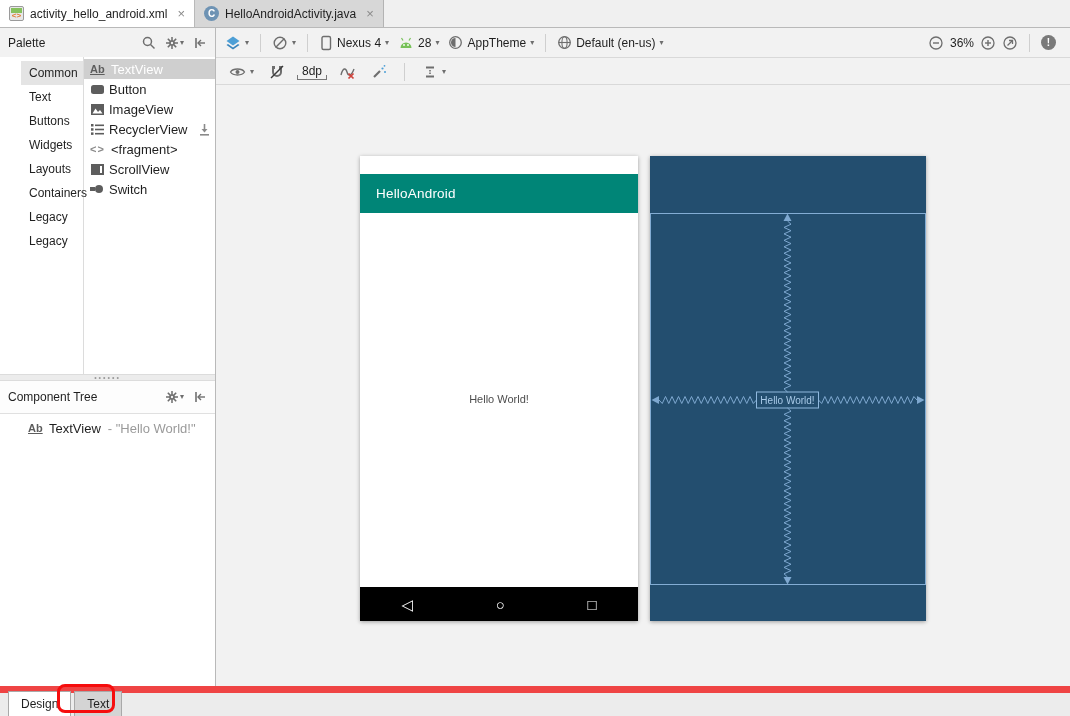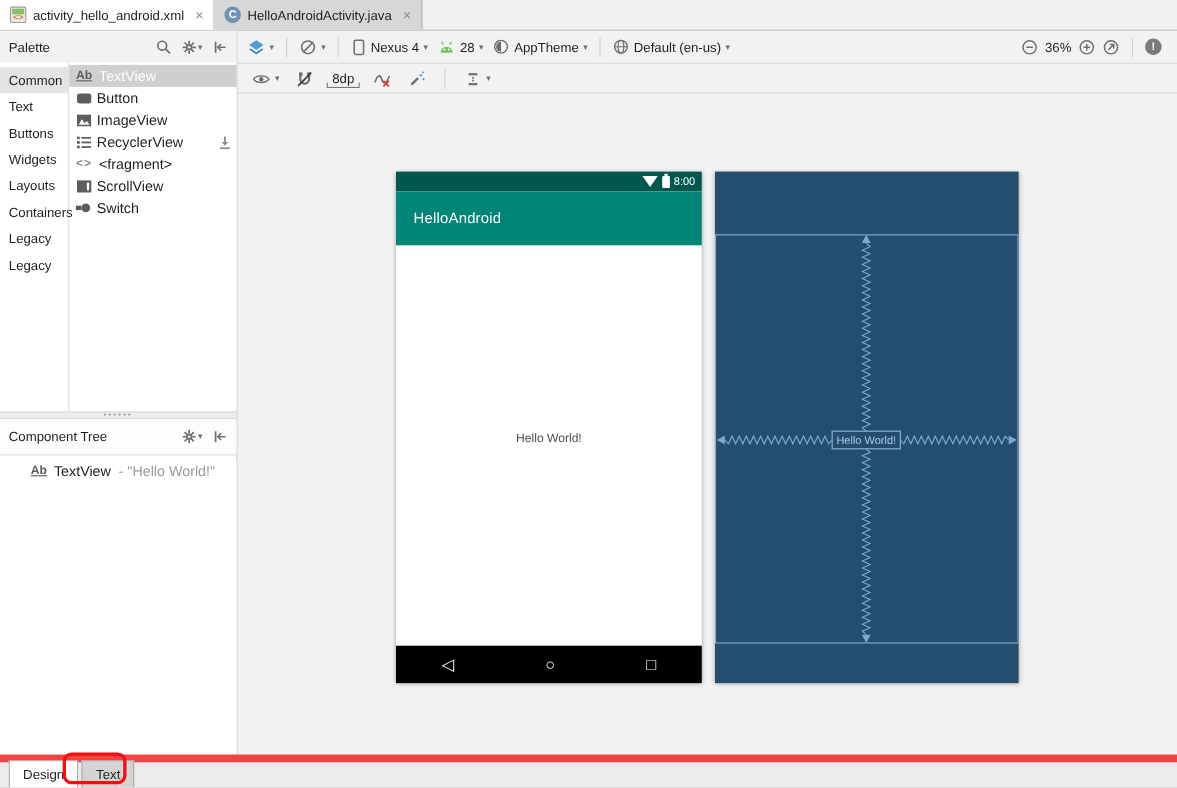--- a/index.html
+++ b/index.html
@@ -27,21 +27,21 @@
   
   #left-panel { position:absolute; top:28px; left:0; width:216px; bottom:30px;
     background:#ffffff; border-right:1px solid #b9b9b9; }
   .panel-header { height:29px; background:#f2f2f2; display:flex; align-items:center;
     padding:0 8px; gap:10px; }
   .panel-header .title { color:#1f1f1f; }
   .hdr-icons { margin-left:auto; display:flex; align-items:center; gap:9px; }
   .icon-btn { display:flex; align-items:center; gap:1px; cursor:default; }
   .chev { color:#6e6e6e; font-size:8px; line-height:1; }
   .palette-body { position:absolute; top:29px; left:0; right:0; height:317px; display:flex; background:#fff; }
-  .cats { width:63px; border-right:1px solid #dcdcdc; padding-top:4px; }
+  .cats { width:63px; border-right:1px solid #dcdcdc; padding-top:4px;margin-left:21px; }
   .cat { height:24px; line-height:24px; padding-left:8px; }
   .cat.selected { background:#e4e4e4; }
   .comps { flex:1; padding-top:2px; }
   .comp { height:20px; display:flex; align-items:center; gap:5px; padding:0 4px 0 6px;
     font-size:13px; white-space:nowrap; }
   .comp.selected { background:#cfcfcf; }
   .comp.selected .lbl { color:#ffffff; }
   .glyph-ab { font-size:11px; font-weight:bold; color:#5d5d5d; width:16px;text-decoration:underline; }
   .glyph-frag { font-size:11px; font-weight:bold; color:#8a8a8a; width:16px; letter-spacing:1px;}
   .shape { width:14px; height:14px; display:flex; align-items:center; justify-content:center; }
@@ -84,21 +84,21 @@
   .phone { position:absolute; top:70px; width:278px; height:465px; box-shadow:0 1px 4px rgba(0,0,0,.35); }
   #phone-design { left:144px; background:#ffffff; }
   #phone-blueprint { left:434px; width:276px; background:#234e6f; }
   .statusbar { position:absolute; top:0; left:0; right:0; height:18px; background:#00574b;
     display:flex; align-items:center; justify-content:flex-end; gap:4px; padding-right:6px; }
   .wifi { width:0; height:0; border-left:7px solid transparent; border-right:7px solid transparent;
     border-top:10px solid #fff; }
   .batt { width:7px; height:11px; background:#fff; border-radius:1px; position:relative; }
   .batt::before { content:""; position:absolute; top:-2px; left:2px; width:3px; height:2px; background:#fff; }
   .stime { color:#fff; font-size:10px; }
-  .actionbar { position:absolute; top:18px; left:0; right:0; height:49px; background:#008577;
+  .actionbar { position:absolute; top:18px; left:0; right:0; height:39px; background:#008577;
     display:flex; align-items:center; padding-left:16px;text-align:center; }
   .app-title { color:#fff; font-size:13.5px; font-weight:500; letter-spacing:.2px; }
   .hello-design { position:absolute; top:237px; left:0; right:0; text-align:center;
     font-size:11px; color:#4d4d4d; }
   .navbar { position:absolute; bottom:0; left:0; right:0; height:34px; background:#000;
     display:flex; align-items:center; justify-content:space-around; color:#fff; }
   .nav-glyph { font-size:15px; line-height:1; }
   
   #bottombar { position:absolute; left:0; right:0; bottom:0; height:30px;
     border-top:7px solid #ef4444; background:#ececec;
@@ -380,25 +380,20 @@
           <rect x="7.2" y="8.5" width="1.6" height="1.5" fill="#6e6e6e"></rect>
           <rect x="4" y="11.5" width="8" height="2" fill="#6e6e6e"></rect>
         </svg>
       <span class="chev">▾</span>
     </span>
   </div>
 
   <div id="surface">
 
     <div class="phone" id="phone-design">
-      <div class="statusbar">
-        <span class="wifi"></span>
-        <span class="batt"></span>
-        <span class="stime">8:00</span>
-      </div>
       <div class="actionbar">
         <span class="app-title">HelloAndroid</span>
       </div>
       <div class="hello-design">Hello World!</div>
       <div class="navbar">
         <span class="nav-glyph">◁</span>
         <span class="nav-glyph">○</span>
         <span class="nav-glyph">□</span>
       </div>
     </div>

